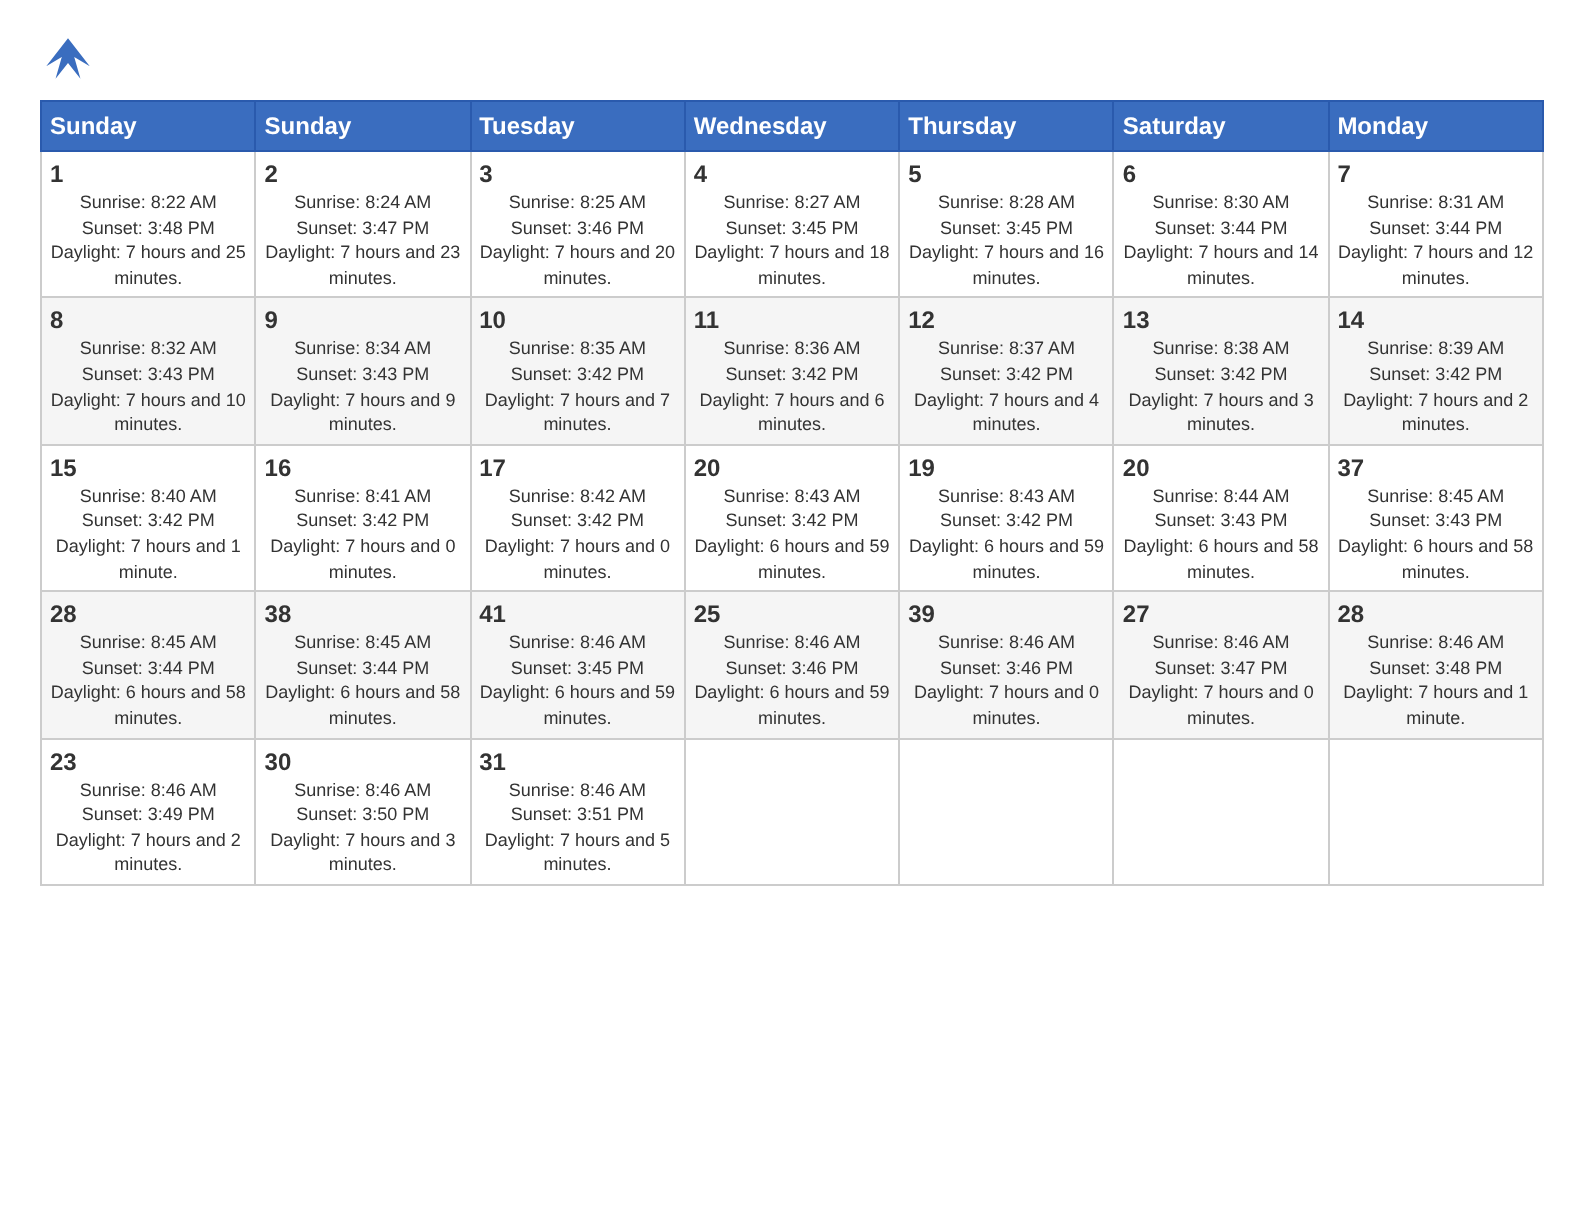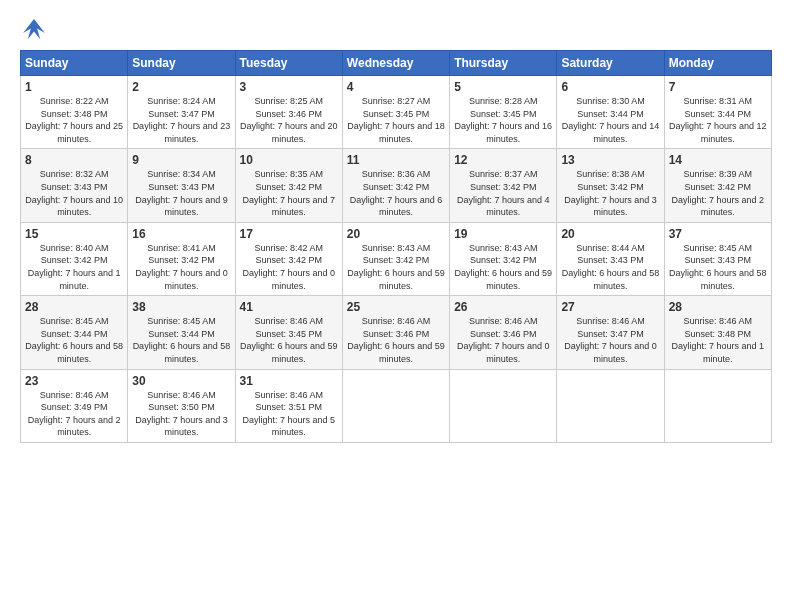--- a/index.html
+++ b/index.html
@@ -230,21 +230,21 @@
           </td>
           <td>
             <span class="day-num">41</span>
 <div class="day-detail">Sunrise: 8:46 AM<br>Sunset: 3:45 PM<br>Daylight: 6 hours and 59 minutes.</div>
           </td>
           <td>
             <span class="day-num">25</span>
 <div class="day-detail">Sunrise: 8:46 AM<br>Sunset: 3:46 PM<br>Daylight: 6 hours and 59 minutes.</div>
           </td>
           <td>
-            <span class="day-num">26</span>
+            <span class="day-num">39</span>
 <div class="day-detail">Sunrise: 8:46 AM<br>Sunset: 3:46 PM<br>Daylight: 7 hours and 0 minutes.</div>
           </td>
           <td>
             <span class="day-num">27</span>
 <div class="day-detail">Sunrise: 8:46 AM<br>Sunset: 3:47 PM<br>Daylight: 7 hours and 0 minutes.</div>
           </td>
           <td>
             <span class="day-num">28</span>
 <div class="day-detail">Sunrise: 8:46 AM<br>Sunset: 3:48 PM<br>Daylight: 7 hours and 1 minute.</div>
           </td>

